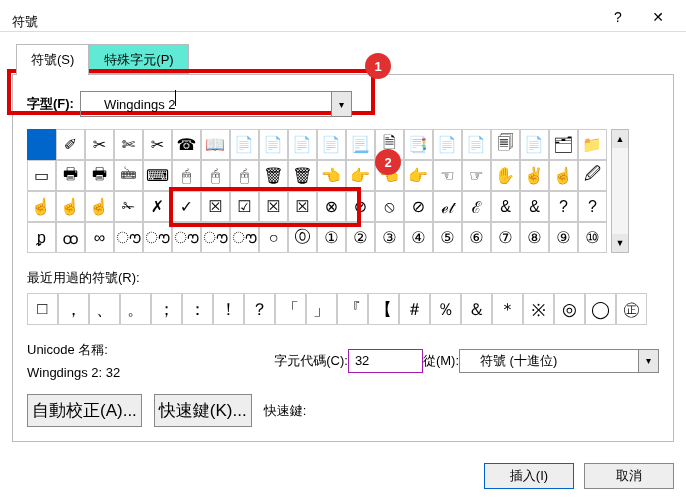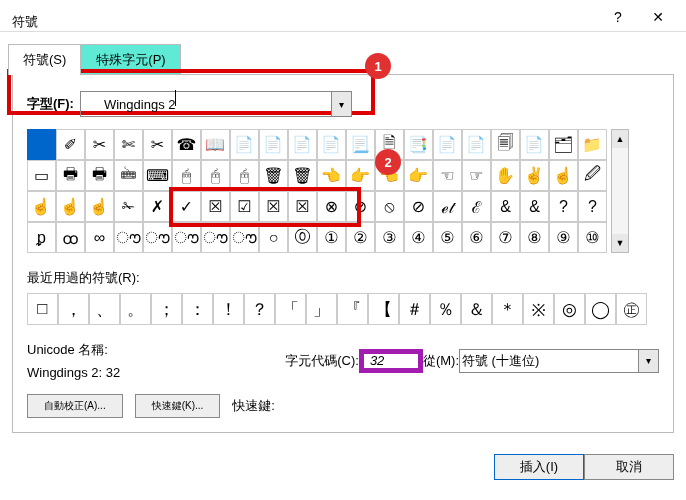--- a/index.html
+++ b/index.html
@@ -2,21 +2,21 @@
 <html><head>
 <meta charset="utf-8">
 <style>
 * { margin: 0; padding: 0; box-sizing: border-box; font-family: "Microsoft JhengHei", Arial, sans-serif; }
 body { background: #fff; width: 686px; height: 500px; overflow: hidden; }
 
 .titlebar { height: 32px; display: flex; align-items: flex-end; padding: 0 8px 0 12px; border-bottom: 1px solid #ddd; }
 .titlebar .title { font-size: 13px; flex: 1; }
 .titlebar .win-btn { width: 40px; height: 28px; display: flex; align-items: center; justify-content: center; font-size: 14px; }
 
-.tabs { display: flex; padding: 12px 12px 0 8px; position: relative; }
+.tabs { display: flex; padding: 12px 12px 0 16px; position: relative; }
 .tab { padding: 6px 14px; font-size: 13px; border: 1px solid #bbb; border-bottom: none; background: #5eead4; cursor: pointer; }
 .tab.active { background: #fff; position: relative; z-index: 2; }
 .tab-content-border { border: 1px solid #bbb; margin: 0 12px 12px 12px; padding: 16px 14px 14px 14px; position: relative; top: -1px; }
 
 .red-box-1 { position: absolute; border: 4px solid #d00; pointer-events: none; }
 .red-box-2 { position: absolute; border: 4px solid #d00; pointer-events: none; }
 .badge { position: absolute; width: 26px; height: 26px; border-radius: 50%; background: #e03030; color: #fff; display: flex; align-items: center; justify-content: center; font-size: 13px; font-weight: bold; pointer-events: none; }
 
 .font-row { display: flex; align-items: center; gap: 6px; margin-bottom: 12px; position: relative; }
 .font-row label { font-size: 13px; font-weight: bold; }
@@ -32,28 +32,28 @@
 .scrollbar { width: 18px; display: flex; flex-direction: column; border: 1px solid #bbb; }
 .scrollbar .sbtn { height: 18px; background: #e8e8e8; display: flex; align-items: center; justify-content: center; font-size: 9px; }
 .scrollbar .track { flex: 1; background: #f4f4f4; }
 
 .section-label { font-size: 13px; margin: 16px 0 6px 0; }
 .recent-grid { display: grid; grid-template-columns: repeat(20, 31px); grid-auto-rows: 32px; }
 .recent { border: 1px solid #ccc; display: flex; align-items: center; justify-content: center; font-size: 17px; background: #fff; cursor: pointer; }
 
 .info-row { display: flex; align-items: center; margin-top: 16px; font-size: 13px; flex-wrap: wrap; }
 .info-row .left { flex: 1; }
-.code-input { width: 64px; height: 24px; border: 5px solid #a21caf; padding: 0 6px; font-size: 13px; font-style: italic; }
-.from-select { width: 200px; height: 24px; border: 1px solid #888; display: flex; align-items: center; padding: 0 2px; font-size: 13px; position: relative; }
+.code-input { width: 75px; height: 24px; border: 1px solid #a21caf; padding: 0 6px; font-size: 13px; }
+.from-select { width: 200px; height: 24px; border: 1px solid #888; display: flex; align-items: center; padding: 0 20px; font-size: 13px; position: relative; }
 .from-select .dd-btn { position: absolute; right: 0; top: 0; width: 20px; height: 100%; border-left: 1px solid #888; background: #e8e8e8; display: flex; align-items: center; justify-content: center; font-size: 10px; }
 
 .btn-row { display: flex; gap: 12px; margin-top: 14px; align-items: center; font-size: 13px; }
-.btn { padding: 4px 16px; border: 1px solid #888; background: #eee; cursor: pointer; font-size: 10px; }
-
-.footer { display: flex; justify-content: flex-end; gap: 0; padding: 8px 12px 8px 12px; }
+.btn { padding: 4px 4px; border: 1px solid #888; background: #eee; cursor: pointer; font-size: 17px; }
+
+.footer { display: flex; justify-content: flex-end; gap: 10px; padding: 8px 12px 8px 12px; }
 .footer .fbtn { width: 90px; height: 26px; border: 1px solid #888; background: #eee; display: flex; align-items: center; justify-content: center; font-size: 13px; cursor: pointer; }
 .footer .fbtn.primary { border: 1px solid #0066cc; }
 </style>
 </head>
 <body>
 
 <div class="titlebar">
   <span class="title">符號</span>
   <div class="win-btn">?</div>
   <div class="win-btn">✕</div>

